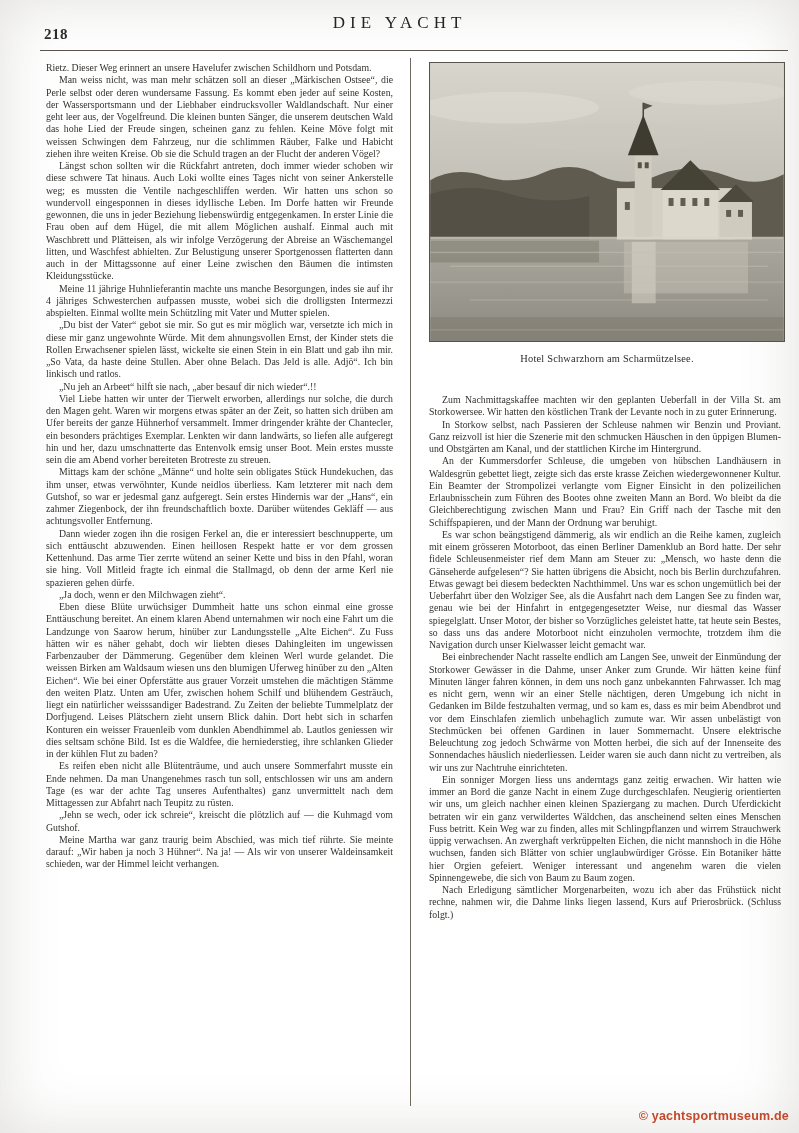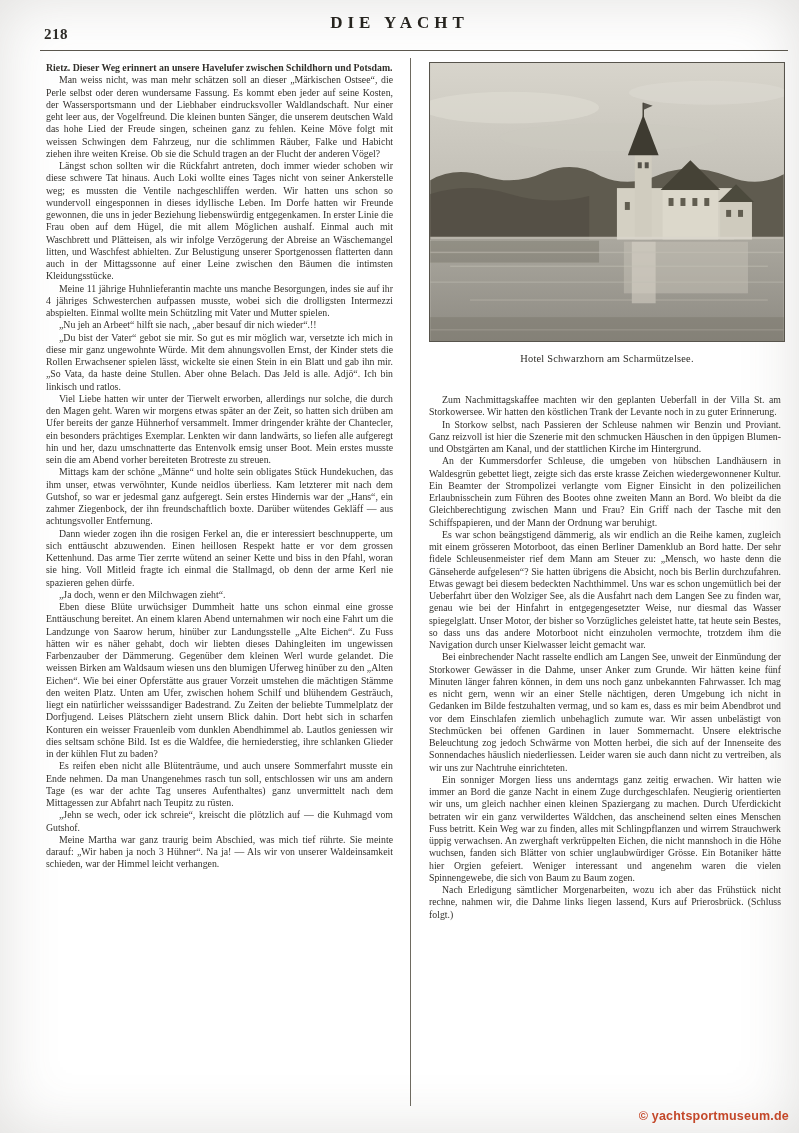--- a/index.html
+++ b/index.html
@@ -9,38 +9,38 @@
     font-family:"Liberation Serif", serif;
     box-shadow: inset 0 0 60px rgba(90,85,70,.18);
     overflow:hidden;
   }
   .pageno {
     position:absolute; left:44px; top:26px;
     font-size:15px; font-weight:bold; letter-spacing:.5px;
   }
   .masthead-title {
     position:absolute; left:0; right:0; top:13px; margin:0;
-    text-align:center; font-size:17px; font-weight:bold;
+    text-align:center; font-size:17px; font-weight:normal;
     letter-spacing:5px; color:#26241f;
   }
   .header-rule {
     position:absolute; left:40px; width:748px; top:50px; height:1px;
     background:#5a564d;
   }
   .col-divider {
     position:absolute; left:410px; top:58px; width:1px; height:1048px;
     background:#6e6a60;
   }
   .col {
     position:absolute; text-align:justify;
     font-size:9.8px; line-height:12.25px; overflow:hidden;
     color:#33312c;
   }
   .col p { margin:0; text-indent:13px; }
-  .col p.noindent { text-indent:0;font-weight:bold; }
+  .col p.noindent { text-indent:0; }
   .col-left  { left:46px;  top:62px;  width:347px; height:1054px; }
   .col-right { left:429px; top:394px; width:352px; height:712px; }
   .photo { position:absolute; left:429px; top:62px; width:356px; margin:0; }
   .photo svg {
     display:block; width:356px; height:280px;
     border:1px solid #57544c; box-sizing:border-box; background:#c7c4bb;
   }
   .photo figcaption {
     margin-top:11px; text-align:center; font-size:10.4px;
     letter-spacing:.2px; color:#2e2c27;
@@ -59,22 +59,22 @@
   <span class="pageno">218</span>
   <h1 class="masthead-title">DIE YACHT</h1>
   <div class="header-rule"></div>
   <div class="col-divider"></div>
 
   <section class="col col-left">
       <p class="noindent">Rietz. Dieser Weg erinnert an unsere Havelufer zwischen Schildhorn und Potsdam.</p>
       <p>Man weiss nicht, was man mehr schätzen soll an dieser „Märkischen Ostsee“, die Perle selbst oder deren wundersame Fassung. Es kommt eben jeder auf seine Kosten, der Wassersportsmann und der Liebhaber eindrucksvoller Waldlandschaft. Nur einer geht leer aus, der Vogelfreund. Die kleinen bunten Sänger, die unserem deutschen Wald das hohe Lied der Freude singen, scheinen ganz zu fehlen. Keine Möve folgt mit weissen Schwingen dem Fahrzeug, nur die schlimmen Räuber, Falke und Habicht ziehen ihre weiten Kreise. Ob sie die Schuld tragen an der Flucht der anderen Vögel?</p>
       <p>Längst schon sollten wir die Rückfahrt antreten, doch immer wieder schoben wir diese schwere Tat hinaus. Auch Loki wollte eines Tages nicht von seiner Ankerstelle weg; es mussten die Ventile nachgeschliffen werden. Wir hatten uns schon so wundervoll eingesponnen in dieses idyllische Leben. Im Dorfe hatten wir Freunde gewonnen, die uns in jeder Beziehung liebenswürdig entgegenkamen. In erster Linie die Frau oben auf dem Hügel, die mit allem Möglichen aushalf. Einmal auch mit Waschbrett und Plätteisen, als wir infolge Verzögerung der Abreise an Wäschemangel litten, und Waschfest abhielten. Zur Belustigung unserer Sportgenossen flatterten dann auch in der Mittagssonne auf einer Leine zwischen den Bäumen die intimsten Kleidungsstücke.</p>
       <p>Meine 11 jährige Huhnlieferantin machte uns manche Besorgungen, indes sie auf ihr 4 jähriges Schwesterchen aufpassen musste, wobei sich die drolligsten Intermezzi abspielten. Einmal wollte mein Schützling mit Vater und Mutter spielen.</p>
+      <p>„Du bist der Vater“ gebot sie mir. So gut es mir möglich war, versetzte ich mich in diese mir ganz ungewohnte Würde. Mit dem ahnungsvollen Ernst, der Kinder stets die Rollen Erwachsener spielen lässt, wickelte sie einen Stein in ein Blatt und gab ihn mir. „So Vata, da haste deine Stullen. Aber ohne Belach. Das Jeld is alle. Adjö“. Ich bin linkisch und ratlos.</p>
       <p>„Nu jeh an Arbeet“ hilft sie nach, „aber besauf dir nich wieder“.!!</p>
-      <p>„Du bist der Vater“ gebot sie mir. So gut es mir möglich war, versetzte ich mich in diese mir ganz ungewohnte Würde. Mit dem ahnungsvollen Ernst, der Kinder stets die Rollen Erwachsener spielen lässt, wickelte sie einen Stein in ein Blatt und gab ihn mir. „So Vata, da haste deine Stullen. Aber ohne Belach. Das Jeld is alle. Adjö“. Ich bin linkisch und ratlos.</p>
       <p>Viel Liebe hatten wir unter der Tierwelt erworben, allerdings nur solche, die durch den Magen geht. Waren wir morgens etwas später an der Zeit, so hatten sich drüben am Ufer bereits der ganze Hühnerhof versammelt. Immer dringender krähte der Chantecler, ein besonders prächtiges Exemplar. Lenkten wir dann landwärts, so liefen alle aufgeregt hin und her, dazu umschnatterte das Entenvolk emsig unser Boot. Mein erstes musste sein die am Abend vorher bereiteten Brotreste zu streuen.</p>
       <p>Mittags kam der schöne „Männe“ und holte sein obligates Stück Hundekuchen, das ihm unser, etwas verwöhnter, Kunde neidlos überliess. Kam letzterer mit nach dem Gutshof, so war er jedesmal ganz aufgeregt. Sein erstes Hindernis war der „Hans“, ein zahmer Ziegenbock, der ihn freundschaftlich boxte. Darüber wütendes Gekläff — aus achtungsvoller Entfernung.</p>
       <p>Dann wieder zogen ihn die rosigen Ferkel an, die er interessiert beschnupperte, um sich enttäuscht abzuwenden. Einen heillosen Respekt hatte er vor dem grossen Kettenhund. Das arme Tier zerrte wütend an seiner Kette und biss in den Pfahl, woran sie hing. Voll Mitleid fragte ich einmal die Stallmagd, ob denn der arme Kerl nie spazieren gehen dürfe.</p>
       <p>„Ja doch, wenn er den Milchwagen zieht“.</p>
       <p>Eben diese Blüte urwüchsiger Dummheit hatte uns schon einmal eine grosse Enttäuschung bereitet. An einem klaren Abend unternahmen wir noch eine Fahrt um die Landzunge von Saarow herum, hinüber zur Landungsstelle „Alte Eichen“. Zu Fuss hätten wir es näher gehabt, doch wir liebten dieses Dahingleiten im ungewissen Farbenzauber der Dämmerung. Gegenüber dem kleinen Werl wurde gelandet. Die weissen Birken am Waldsaum wiesen uns den blumigen Uferweg hinüber zu den „Alten Eichen“. Wie bei einer Opferstätte aus grauer Vorzeit umstehen die mächtigen Stämme den weiten Platz. Unten am Ufer, zwischen hohem Schilf und blühendem Gesträuch, liegt ein natürlicher weisssandiger Badestrand. Zu Zeiten der beliebte Tummelplatz der Dorfjugend. Leises Plätschern zieht unsern Blick dahin. Dort hebt sich in scharfen Konturen ein weisser Frauenleib vom dunklen Abendhimmel ab. Lautlos geniessen wir dies seltsam schöne Bild. Ist es die Waldfee, die herniederstieg, ihre schlanken Glieder in der kühlen Flut zu baden?</p>
       <p>Es reifen eben nicht alle Blütenträume, und auch unsere Sommerfahrt musste ein Ende nehmen. Da man Unangenehmes rasch tun soll, entschlossen wir uns am andern Tage (es war der achte Tag unseres Aufenthaltes) ganz unvermittelt nach dem Mittagessen zur Abfahrt nach Teupitz zu rüsten.</p>
       <p>„Jehn se wech, oder ick schreie“, kreischt die plötzlich auf — die Kuhmagd vom Gutshof.</p>
       <p>Meine Martha war ganz traurig beim Abschied, was mich tief rührte. Sie meinte darauf: „Wir haben ja noch 3 Hühner“. Na ja! — Als wir von unserer Waldeinsamkeit schieden, war der Himmel leicht verhangen.</p>
     </section>
 

